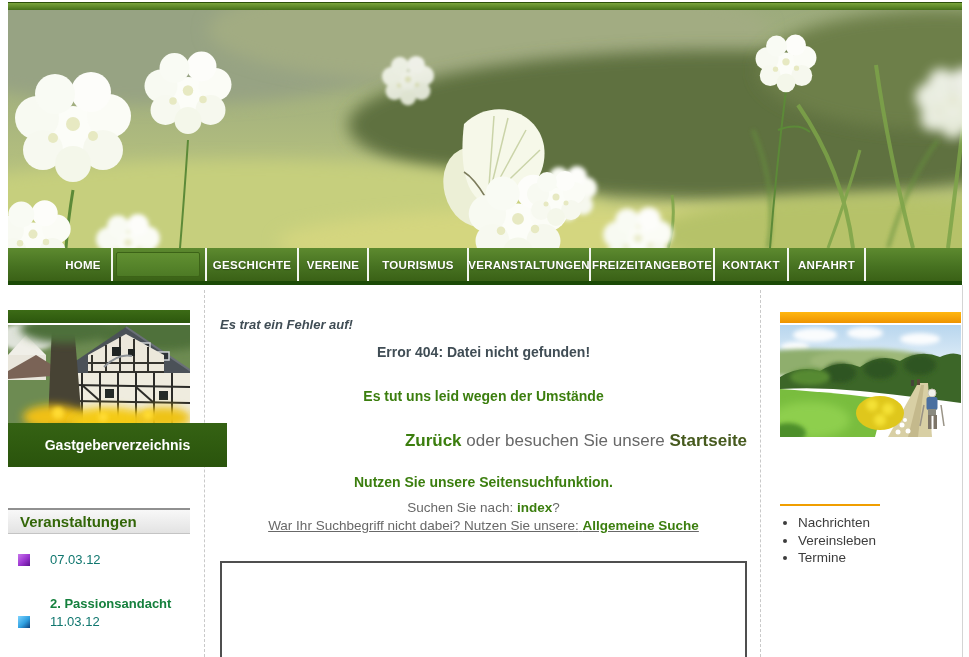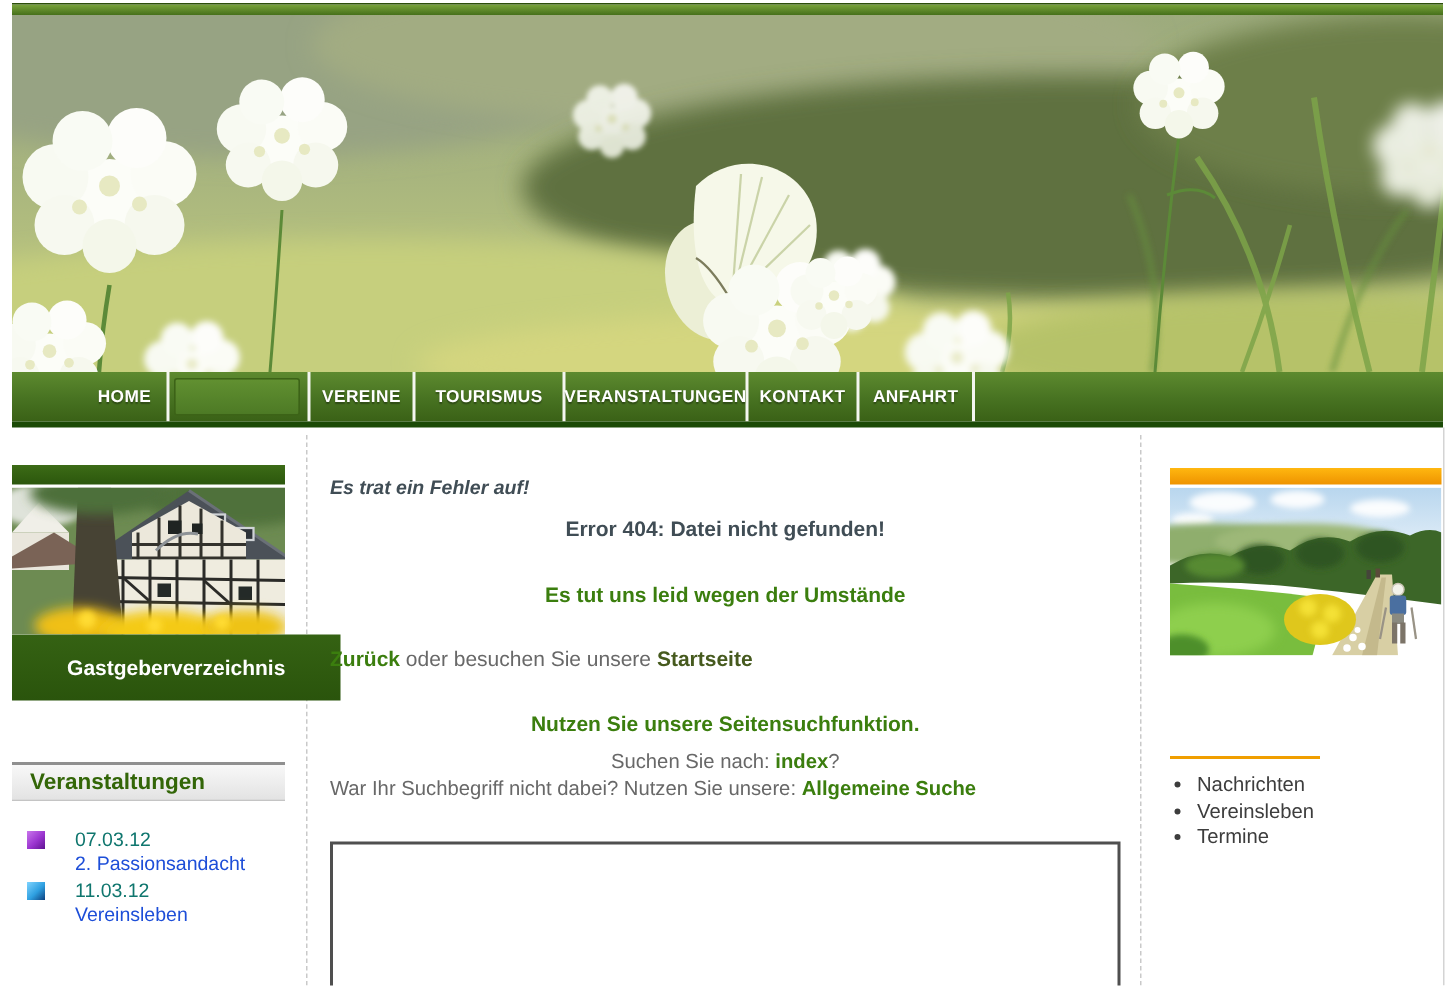--- a/index.html
+++ b/index.html
@@ -67,44 +67,44 @@
     color:#336608; font-weight:bold; font-size:15px;
     padding:3px 0 0 12px;
   }
   .events-list { left:8px; top:552px; width:182px; }
   .event { position:relative; padding-left:42px; margin-bottom:2px; min-height:32px; }
   .event .sq { position:absolute; left:10px; top:2px; width:12px; height:12px; }
   .sq-purple { background:linear-gradient(135deg,#c976ec 0%,#9a34cf 55%,#5e1390 100%); }
   .sq-red    { background:linear-gradient(135deg,#ff8a4d 0%,#e03410 55%,#8f1404 100%); }
   .sq-blue   { background:linear-gradient(135deg,#7fd4ff 0%,#2e9fe0 55%,#0c3f7e 100%); }
   .event-date { color:#0f766e; font-size:13px; line-height:16px; }
-  .event-name { color:#1d4ed8; font-weight:normal; font-size:13px; line-height:16px;
-    text-decoration:none; cursor:pointer; display:block; }
+  .event-name { color:#15803d; font-weight:bold; font-size:13px; line-height:16px;
+    text-decoration:none; cursor:pointer; display:block;margin-top:28px; }
 
   
   .rs-orangebar { left:780px; top:312px; width:181px; height:11px;
     background:linear-gradient(#ffb710,#ee9300); }
   .rs-photo { left:780px; top:325px; width:181px; height:112px; overflow:hidden; cursor:pointer; }
   .rs-line { left:780px; top:504px; width:100px; height:2px; background:#f09e00; }
   .rs-links { left:780px; top:514px; width:181px; margin:0; padding:0 0 0 18px; }
   .rs-links li {
     color:#3d3d3d; font-size:13.5px; line-height:17.5px; cursor:pointer;
     list-style:disc;
   }
 
   
   .main-col { left:220px; top:290px; width:527px; height:367px; }
   .m-abs { position:absolute; width:100%; margin:0; }
   .error-intro { top:27px; text-align:left; color:#404d55; font-weight:bold; font-size:13px;font-style:italic; }
   .error-title { top:54px; text-align:center; color:#404d55; font-weight:bold; font-size:14px; }
   .apology     { top:98px; text-align:center; color:#3b7e0e; font-weight:bold; font-size:14px; }
-  .back-line   { top:141px; text-align:left; color:#686868; font-size:14px; }
+  .back-line   { top:141px; text-align:right; color:#686868; font-size:17px; }
   .search-hint { top:184px; text-align:center; color:#3b7e0e; font-weight:bold; font-size:14px; }
   .search-line { top:210px; text-align:center; color:#686868; font-size:13.5px; }
-  .alt-line    { top:228px; color:#686868; font-size:13.5px; }
+  .alt-line    { top:228px; text-align:center; color:#686868; font-size:13.5px;text-decoration:underline; }
   .green-link  { color:#3b7e0e; font-weight:bold; cursor:pointer; }
   .dark-link   { color:#465a1e; font-weight:bold; cursor:pointer; }
   .results-box {
     position:absolute; left:0; top:271px; width:527px; height:120px;
     background:#ffffff; border:2px solid #4f4f4f;
   }
 </style>
 </head>
 <body>
 
@@ -194,28 +194,34 @@
 </div>
 
 <div class="abs navbar">
   <div class="nav-item" style="width:58px">
       <span>HOME</span>
     </div>
   <div class="nav-item" style="width:94px">
     <div class="nav-blank-box"></div>
     <span></span>
   </div>
+  <div class="nav-item" style="width:92px">
+      <span>GESCHICHTE</span>
+    </div>
   <div class="nav-item" style="width:70px">
       <span>VEREINE</span>
     </div>
   <div class="nav-item" style="width:100px">
       <span>TOURISMUS</span>
     </div>
   <div class="nav-item" style="width:122px">
       <span>VERANSTALTUNGEN</span>
+    </div>
+  <div class="nav-item" style="width:124px">
+      <span>FREIZEITANGEBOTE</span>
     </div>
   <div class="nav-item" style="width:74px">
       <span>KONTAKT</span>
     </div>
   <div class="nav-item" style="width:77px">
       <span>ANFAHRT</span>
     </div>
   <div class="nav-item last-filler"></div>
 </div>
 <div class="abs nav-under"></div>

